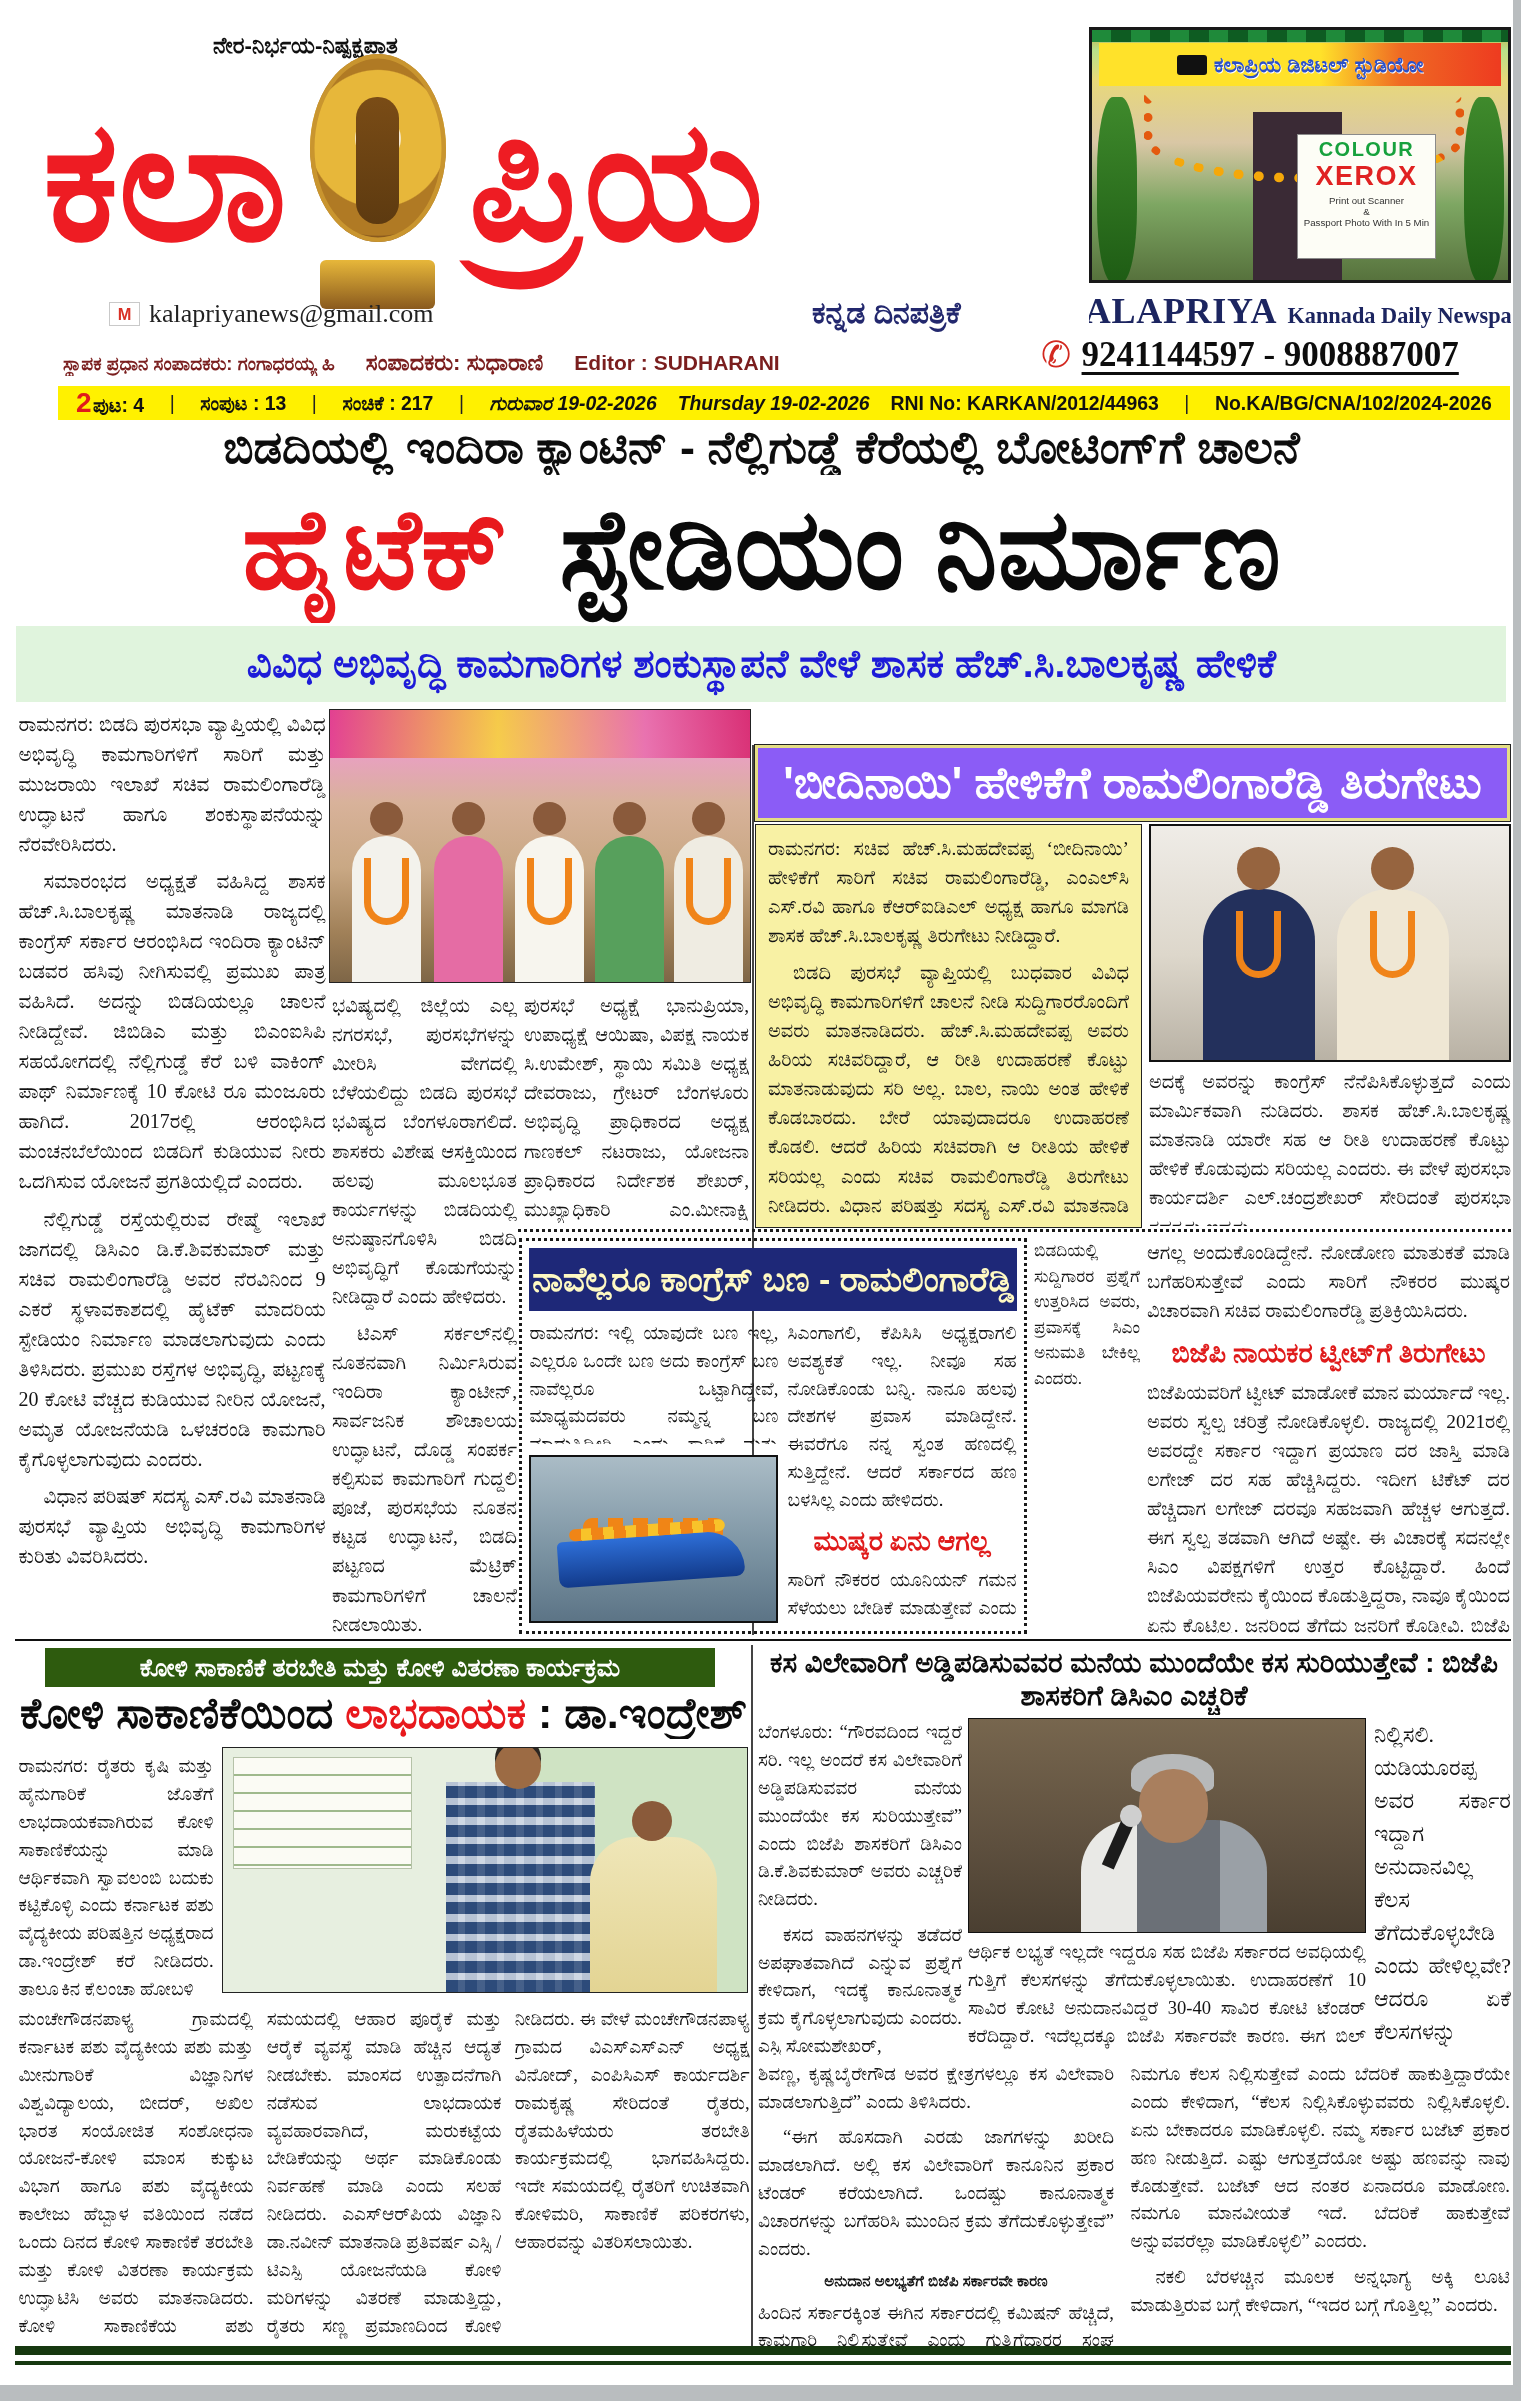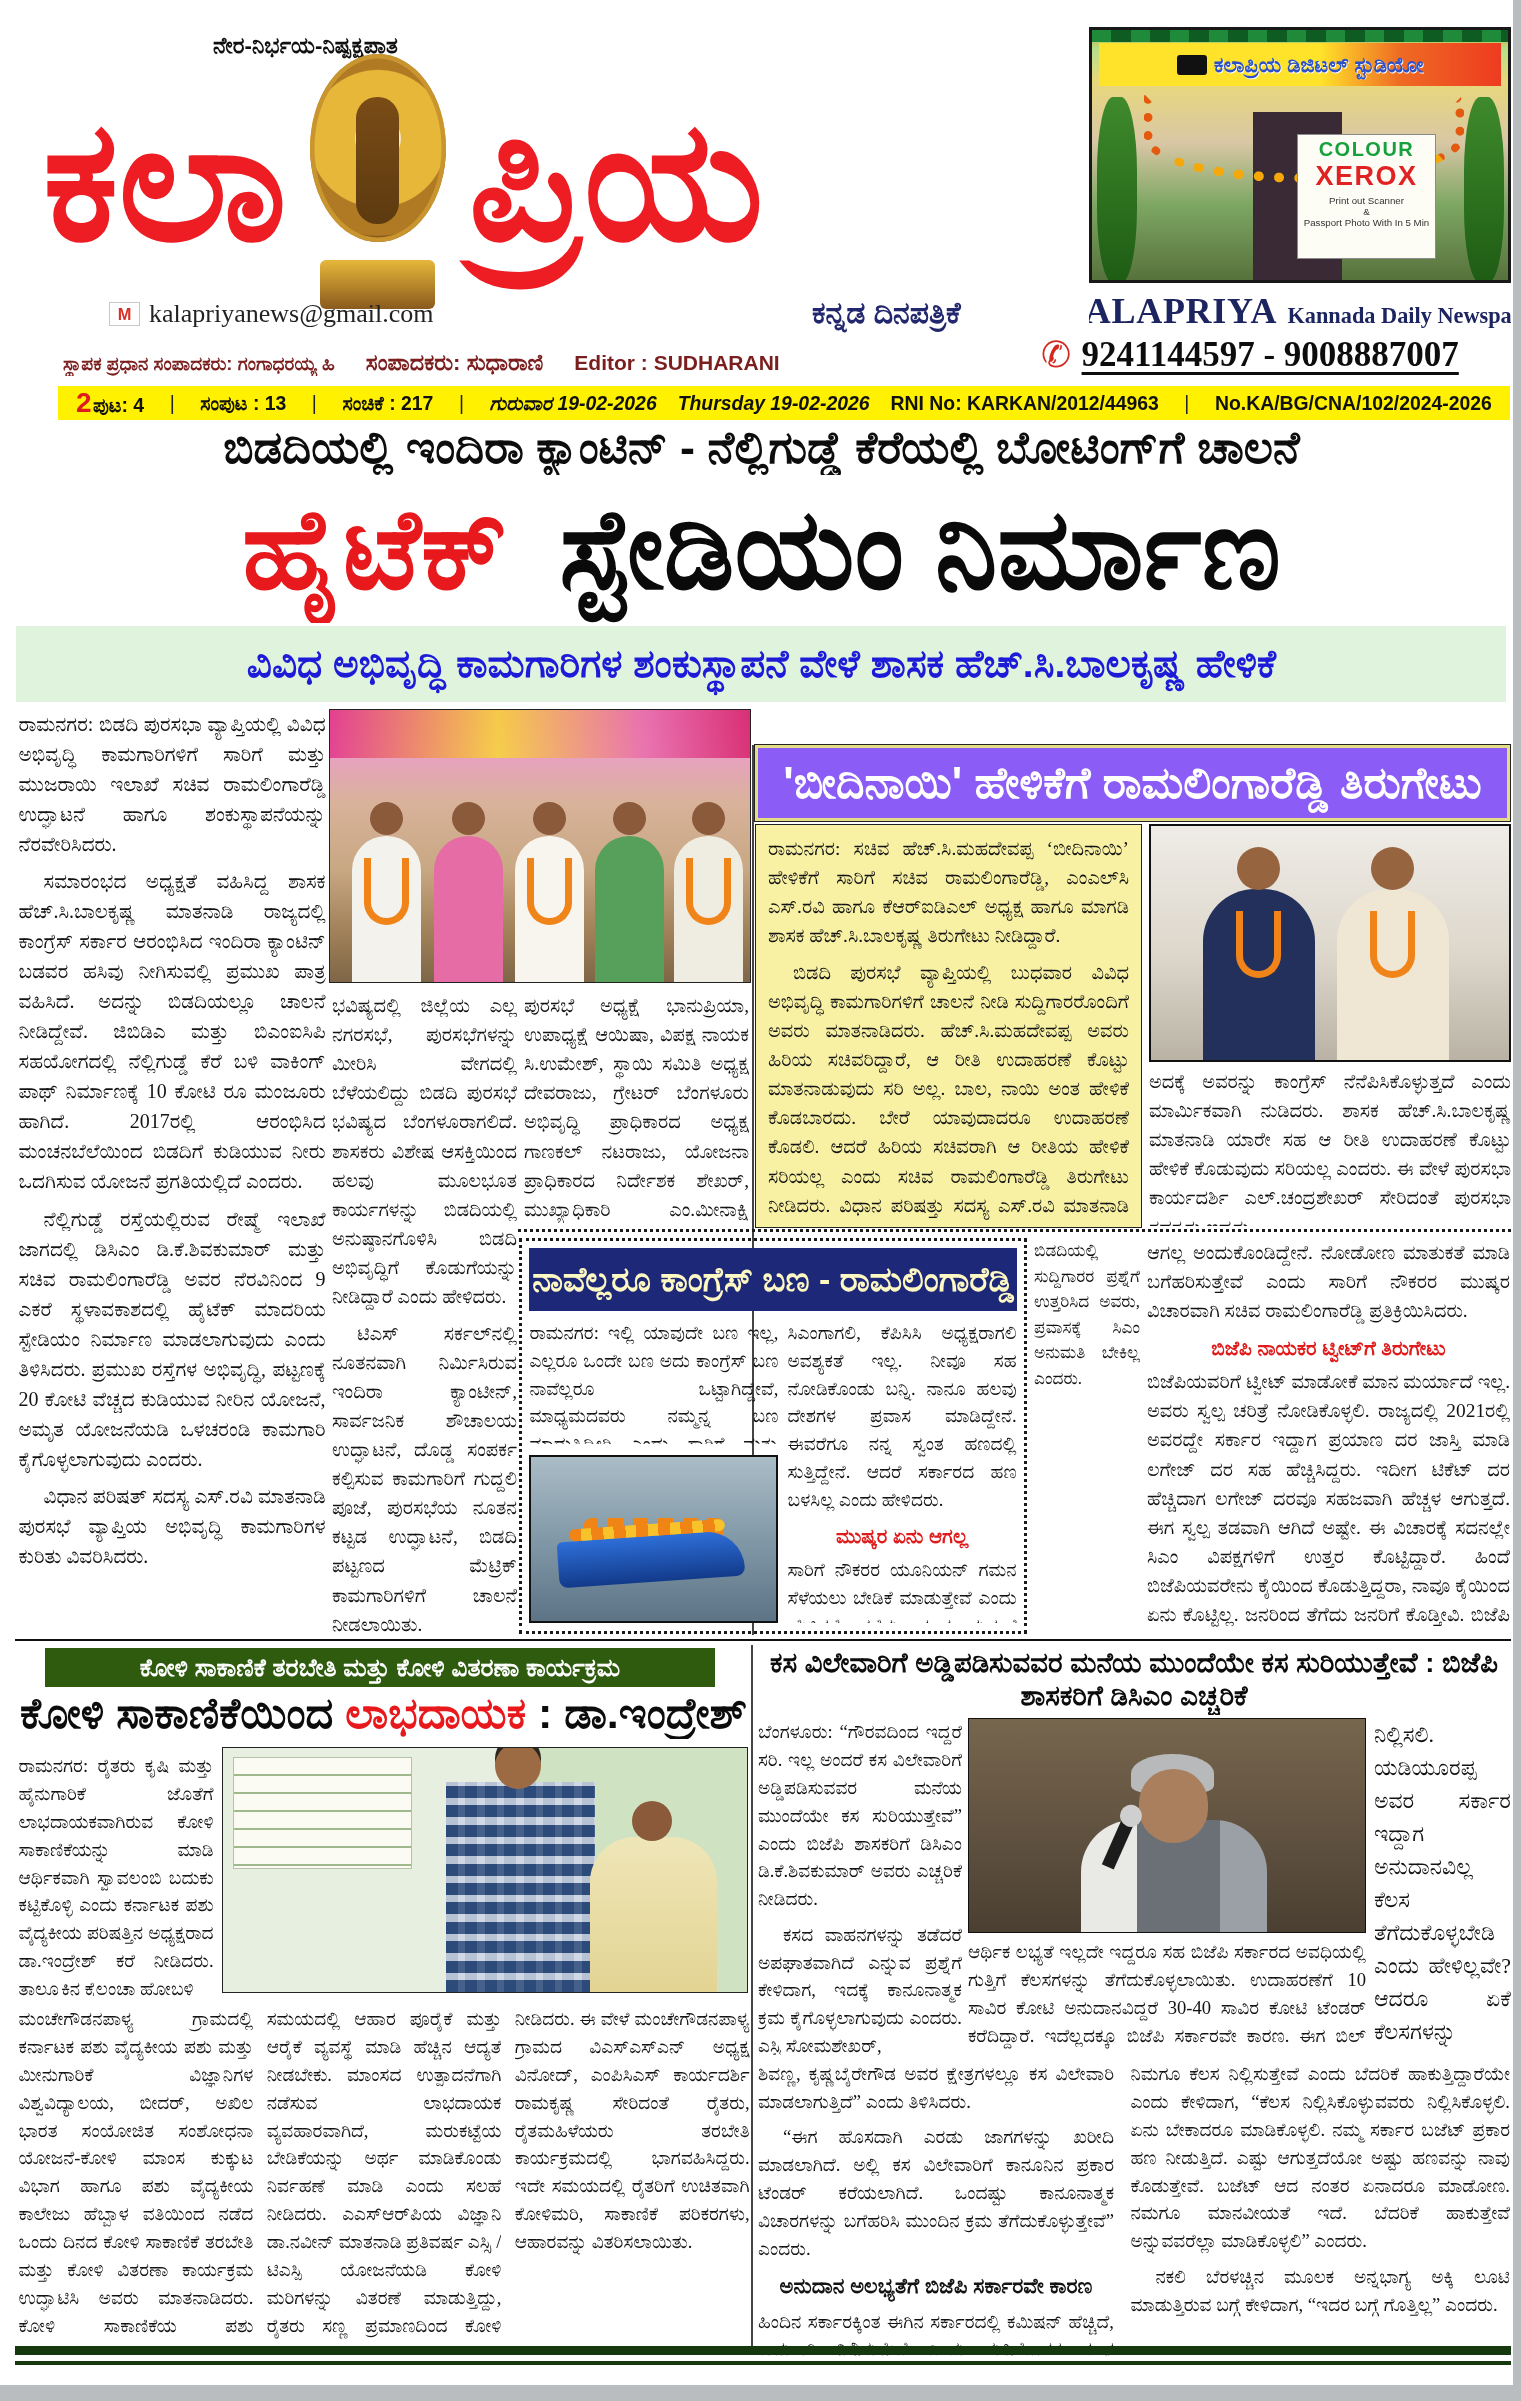--- a/index.html
+++ b/index.html
@@ -125,21 +125,21 @@
   .dotted-hr{left:518px;top:1229px;width:993px;height:0;border-top:3.7px dotted #1a1a1a}
 
   
   #faction-box{left:519px;top:1238px;width:508px;height:396px;border:3px dotted #1a1a1a;padding:7.4px}
   .f-banner{width:100%;height:63px;background:#1e2878;color:#fef9c3;display:flex;align-items:center;
           justify-content:center;font-family:"Liberation Sans",sans-serif;font-weight:800;
           font-size:34px;white-space:nowrap;overflow:hidden;margin-bottom:7.4px}
   .f-body{position:relative;height:304px;overflow:hidden}
   .f-intro{position:absolute;left:0;top:0;width:249px;height:125px;font-size:18.6px}
   .f-right{position:absolute;right:0;top:0;width:229px;height:304px;font-size:18.6px}
-  .f-sub{color:#e01b1b;font-family:Liberation Sans, sans-serif;font-weight:800;font-size:20px;
+  .f-sub{color:#e01b1b;font-family:Liberation Serif, serif;font-weight:800;font-size:27px;
           text-align:center;margin:4.5px 0;white-space:nowrap;overflow:hidden}
   .f-photo{position:absolute;left:0;bottom:0;width:249px;height:168px;border:2.2px solid #111;overflow:hidden;
           background:linear-gradient(180deg,#aabcc6,#7d95a4 55%,#5c7486)}
   .boat{position:absolute;left:27px;bottom:39px;width:186px;height:46px;
           background:linear-gradient(#2e6fd8,#123a8a);border-radius:7.4px 52px 12px 12px;
           transform:rotate(-4deg)}
   .boat::before{content:"";position:absolute;left:13.4px;top:-12px;width:156px;height:12px;
           background:repeating-linear-gradient(90deg,#f08516 0 12px,#f8c32a 12px 22.3px);border-radius:6px}
   .jackets{position:absolute;left:52px;bottom:83px;width:142px;height:19.4px;
           background:repeating-linear-gradient(90deg,#f08516 0 15px,transparent 15px 25px);border-radius:9px}
@@ -188,21 +188,21 @@
           background:#b7b9ba}
   .dks-mic{position:absolute;left:142px;bottom:63px;width:13.4px;height:48px;background:#1c1c1c;
           transform:rotate(24deg)}
   .dks-mic::before{content:"";position:absolute;top:-19.4px;left:-4.5px;width:22.3px;height:22.3px;border-radius:50%;
           background:#cfcfcf}
   #garbage-colB{left:1374px;top:1718px;width:137px;height:337px;font-size:22px}
   #garbage-mid{left:968px;top:1938px;width:398px;height:118px;font-size:18.6px}
   #garbage-lower{left:758px;top:2060px;width:752px;height:296px;display:flex;gap:16.4px}
   #garbage-lower .cl{width:356px;font-size:18.6px}
   #garbage-lower .cr{flex:1;font-size:18.6px}
-  .g-sub{font-family:"Liberation Sans",sans-serif;font-weight:800;font-size:21px;text-align:center;
+  .g-sub{font-family:"Liberation Sans",sans-serif;font-weight:800;font-size:15px;text-align:center;
           margin:6px 0;white-space:nowrap;overflow:hidden}
 
   
   #footer-line1{left:15px;top:2346px;width:1496px;height:9px;background:#16380f}
   #footer-line2{left:15px;top:2361px;width:1496px;height:3.7px;background:#16380f}
 </style>
 </head>
 <body>
 
 <div class="page">

